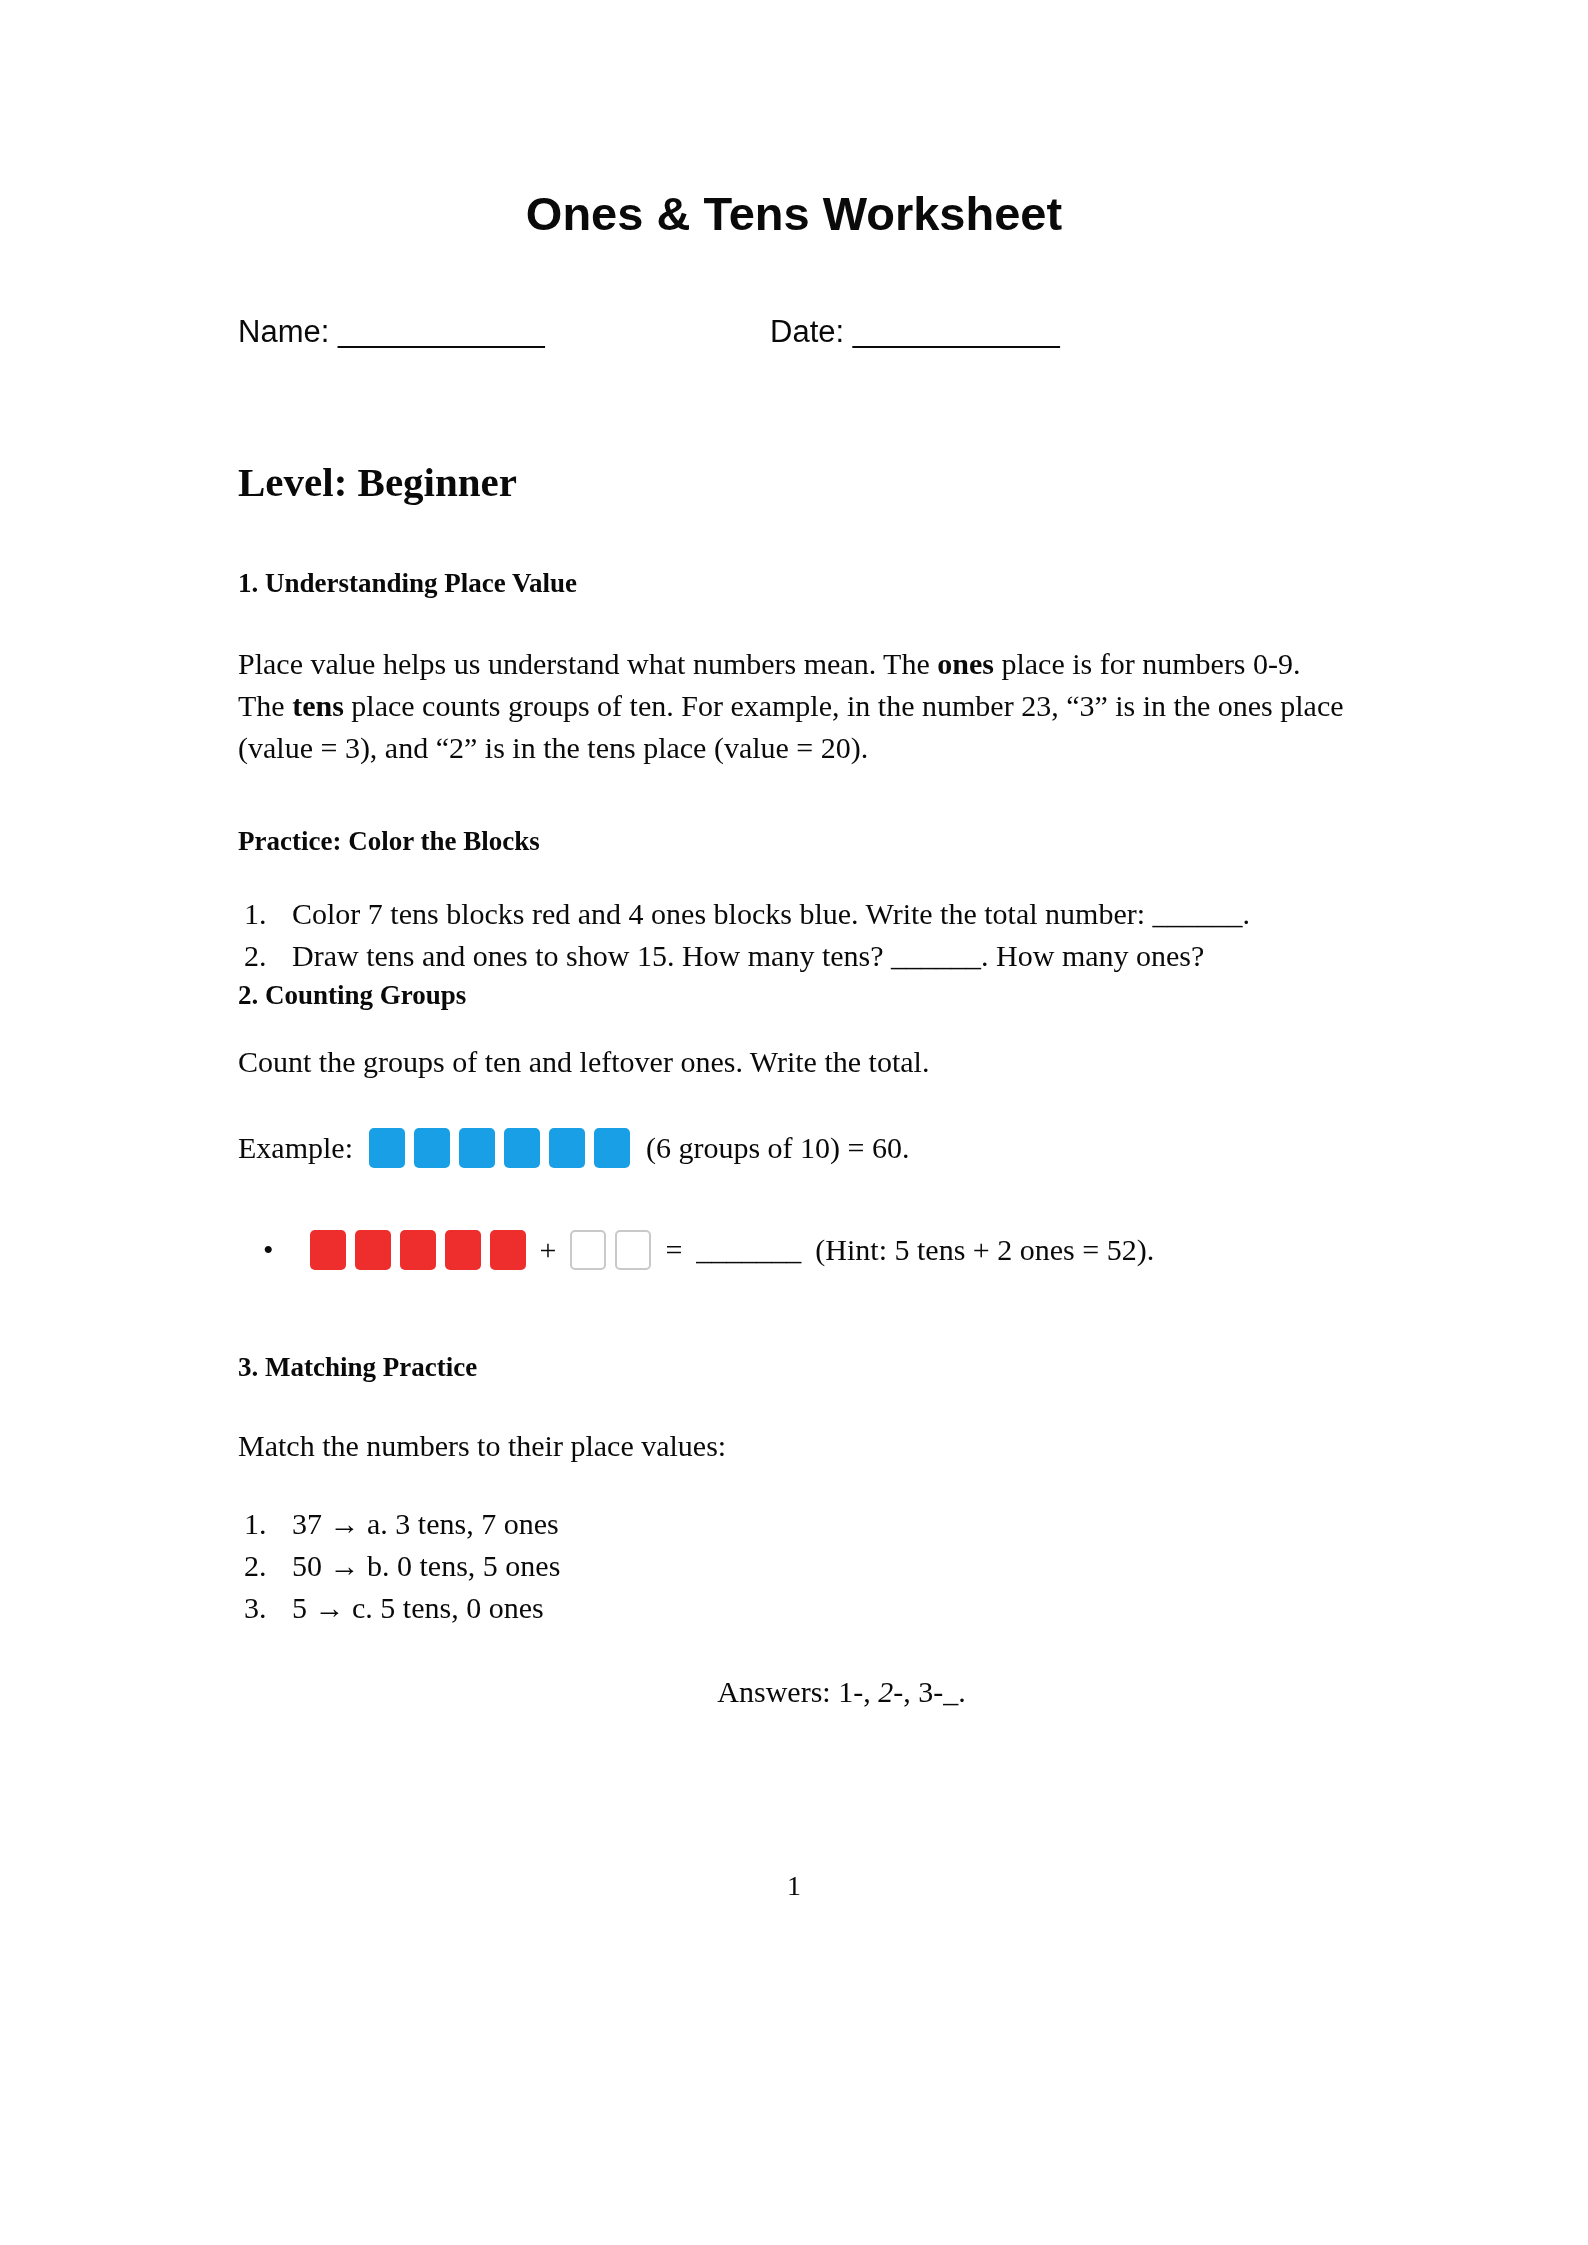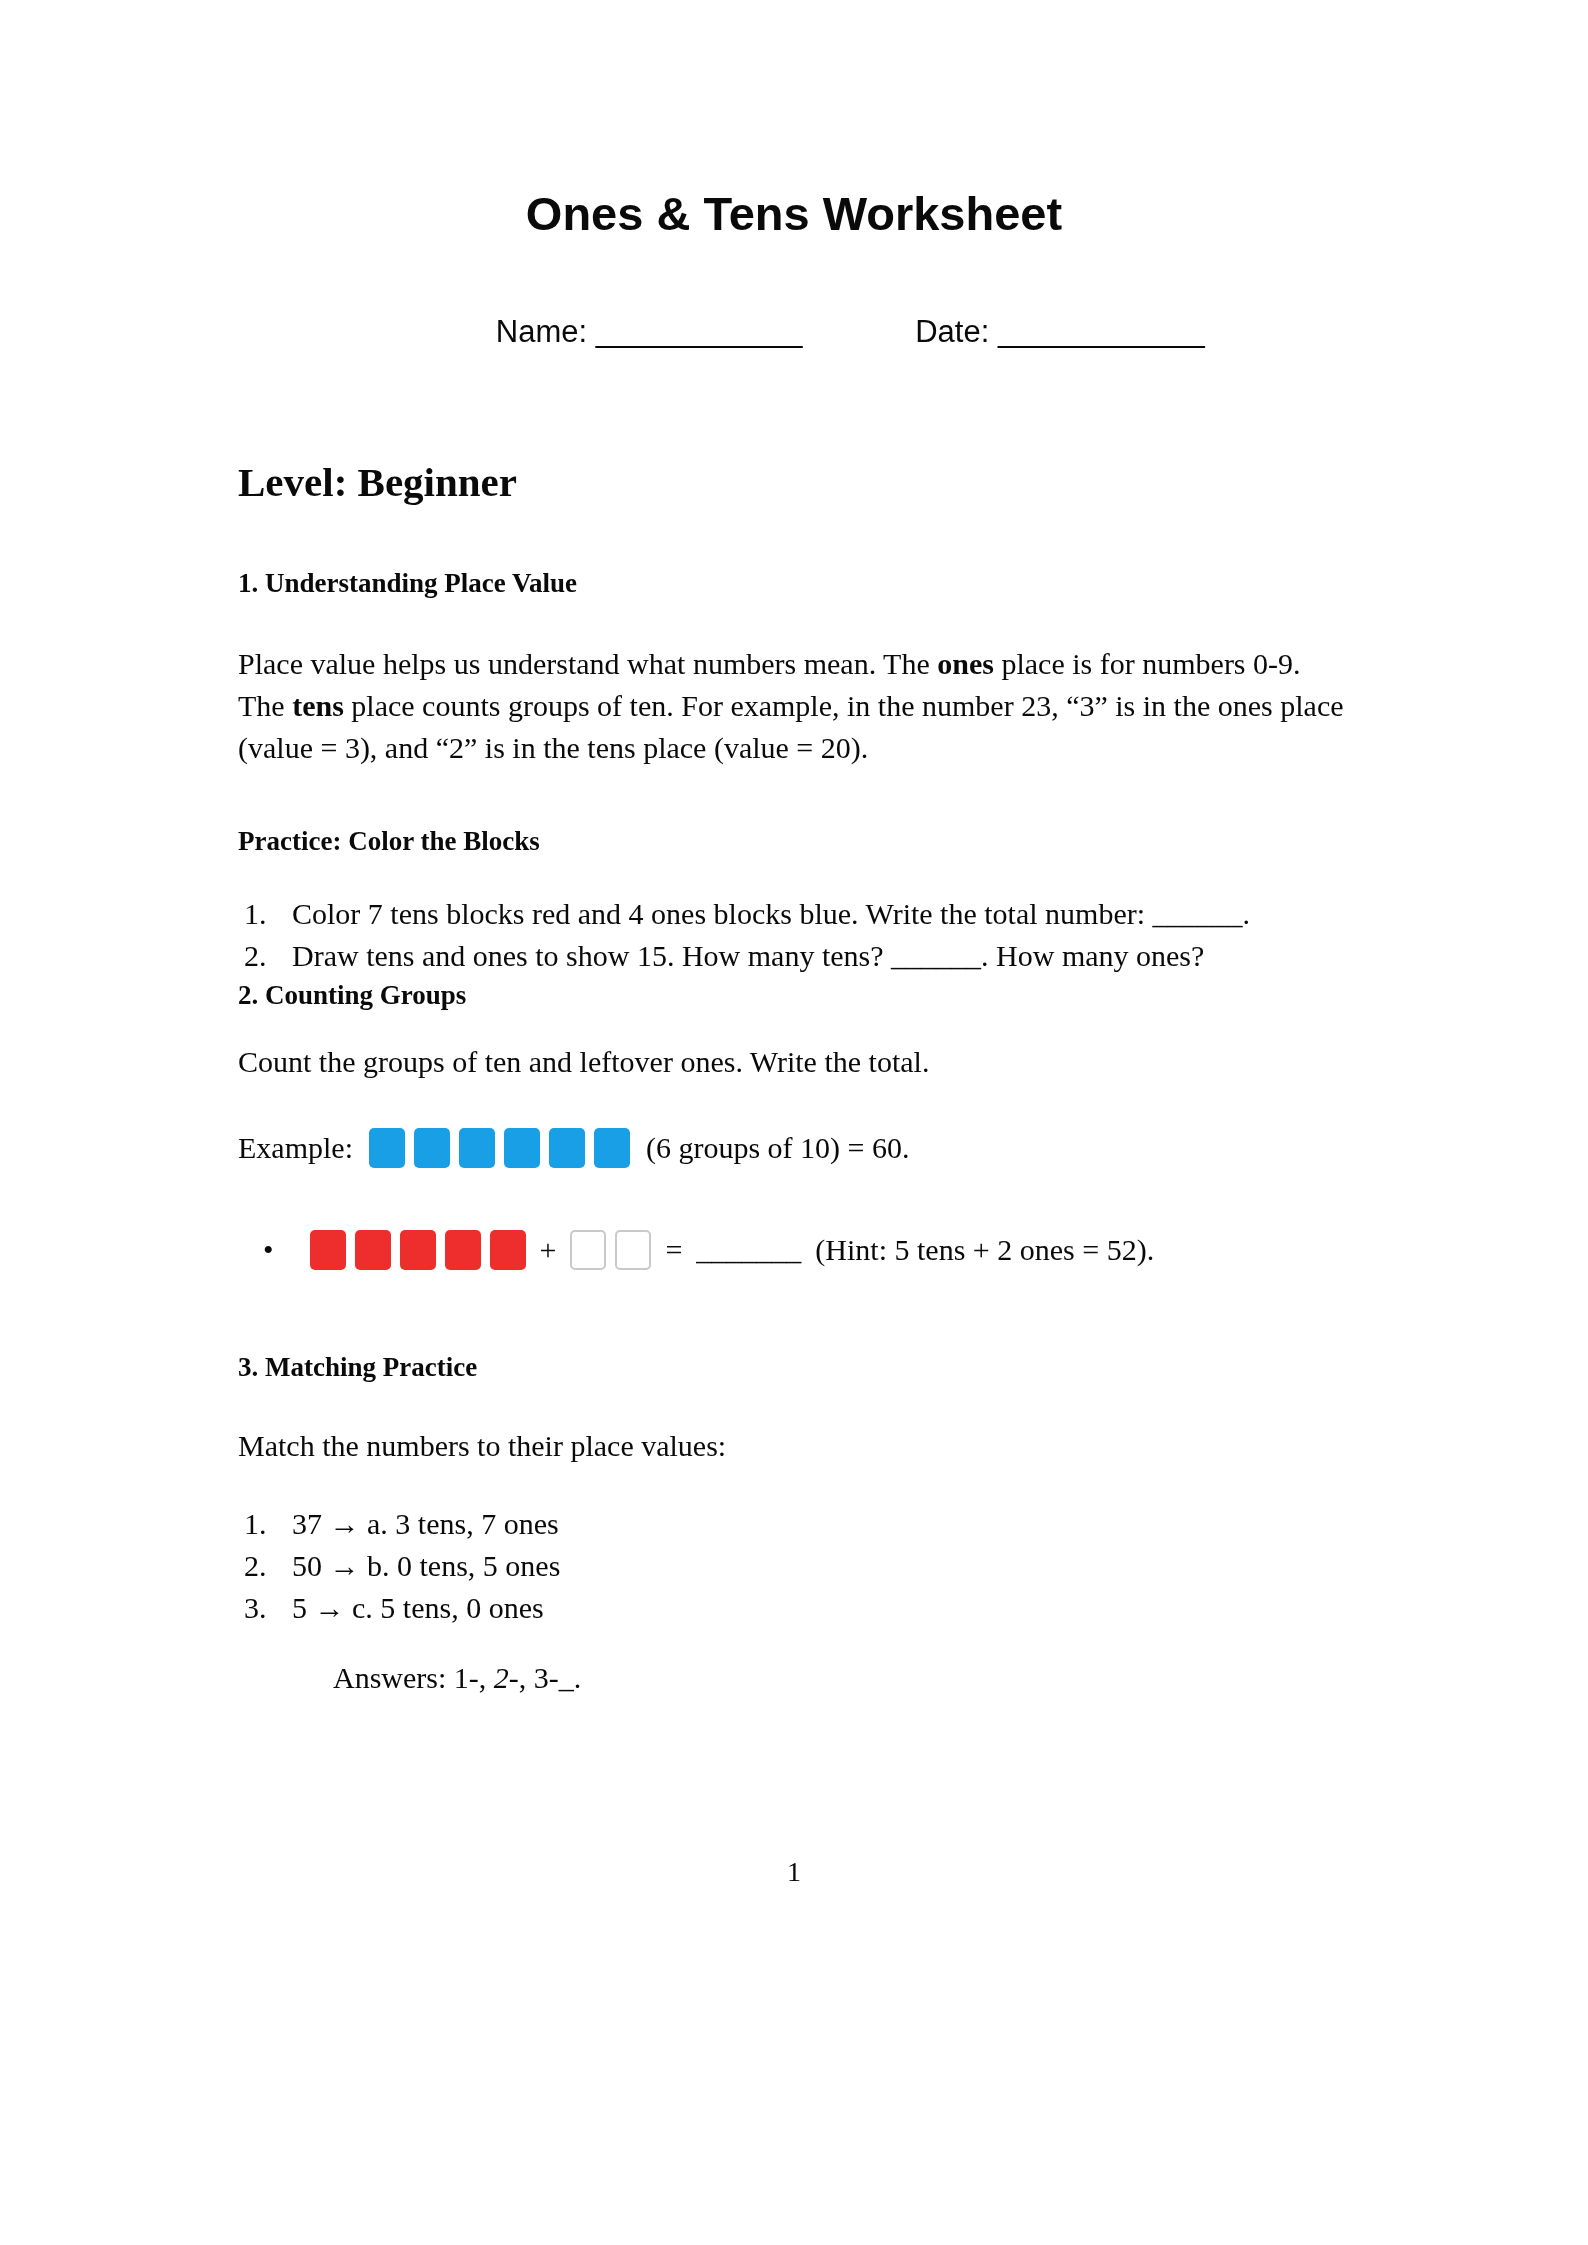--- a/index.html
+++ b/index.html
@@ -13,21 +13,21 @@
 
   .title {
     font-family:"Liberation Sans", sans-serif;
     font-weight:700; font-size:47px; line-height:63px;
     text-align:center; margin:0;
   }
 
   .meta-row {
     margin-top:66px;
     font-family:"Liberation Sans", sans-serif;
-    font-size:31px; line-height:42px;text-align:center;
+    font-size:31px; line-height:42px;
   }
   .name-group { display:inline-block; width:532px; }
 
   .level-heading {
     font-weight:700; font-size:41px; line-height:46px;
     margin:106px 0 0 0;
   }
   .h3 {
     font-weight:700; font-size:27px; line-height:36px;
     margin:0;
@@ -56,21 +56,21 @@
   .bullet-row {
     margin-top:60px; margin-left:25px;
     display:flex; align-items:center; gap:14px;
   }
   .bullet-marker { flex:0 0 auto; margin-right:22px; }
   .sq-row { display:inline-flex; align-items:center; gap:9px; }
   .sq {
     display:inline-block; width:36px; height:40px;
     border-radius:5px; box-sizing:border-box;
   }
-  .answers-line { margin-top:28px; margin-left:95px; white-space:pre-wrap; }
+  .answers-line { margin-top:42px; margin-left:95px; white-space:pre-wrap;text-align:center; }
   .answers-line .it { font-style:italic; }
 
   .page-number { margin-top:152px; text-align:center; font-size:28px; }
 </style>
 </head>
 <body>
 
 <div class="content">
 
   <h1 class="title">Ones &amp; Tens Worksheet</h1>

